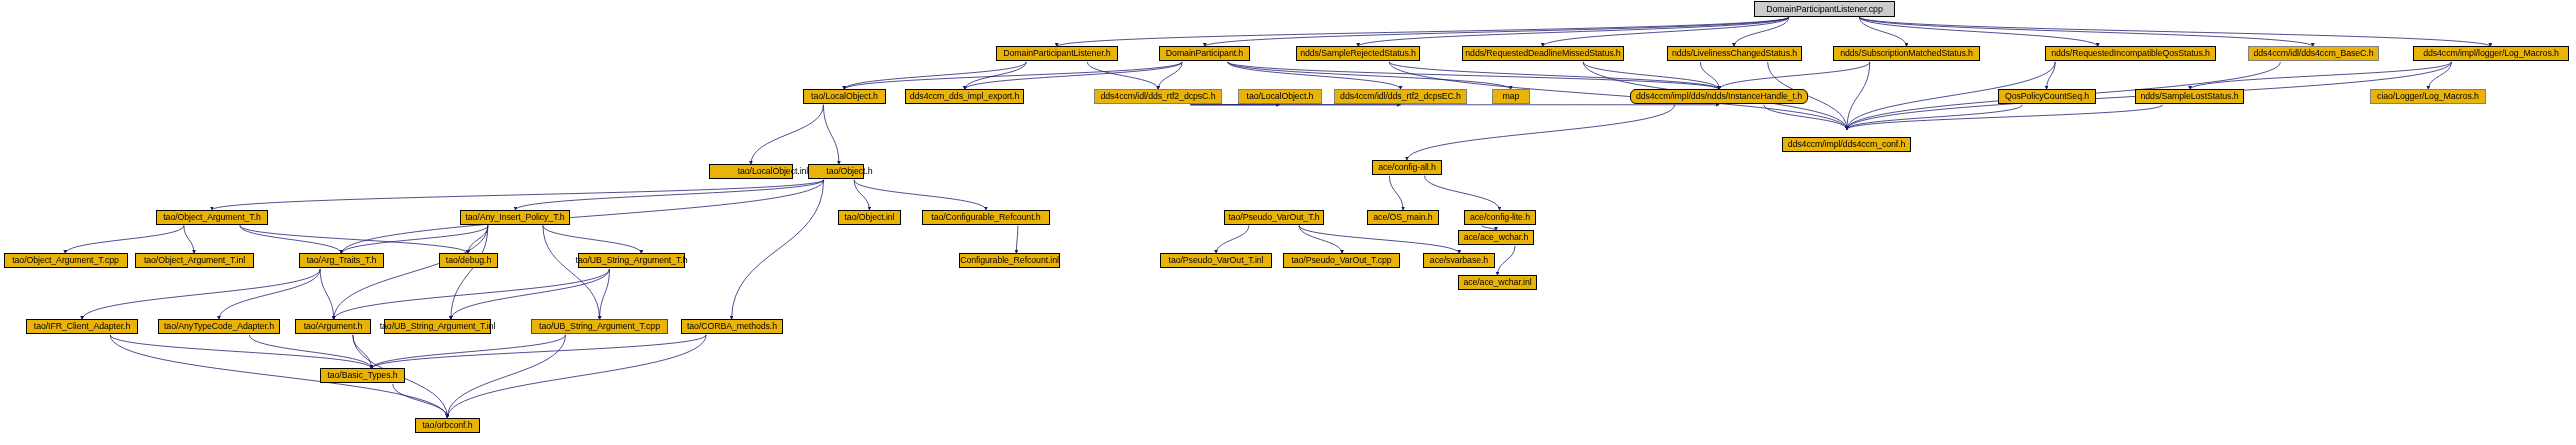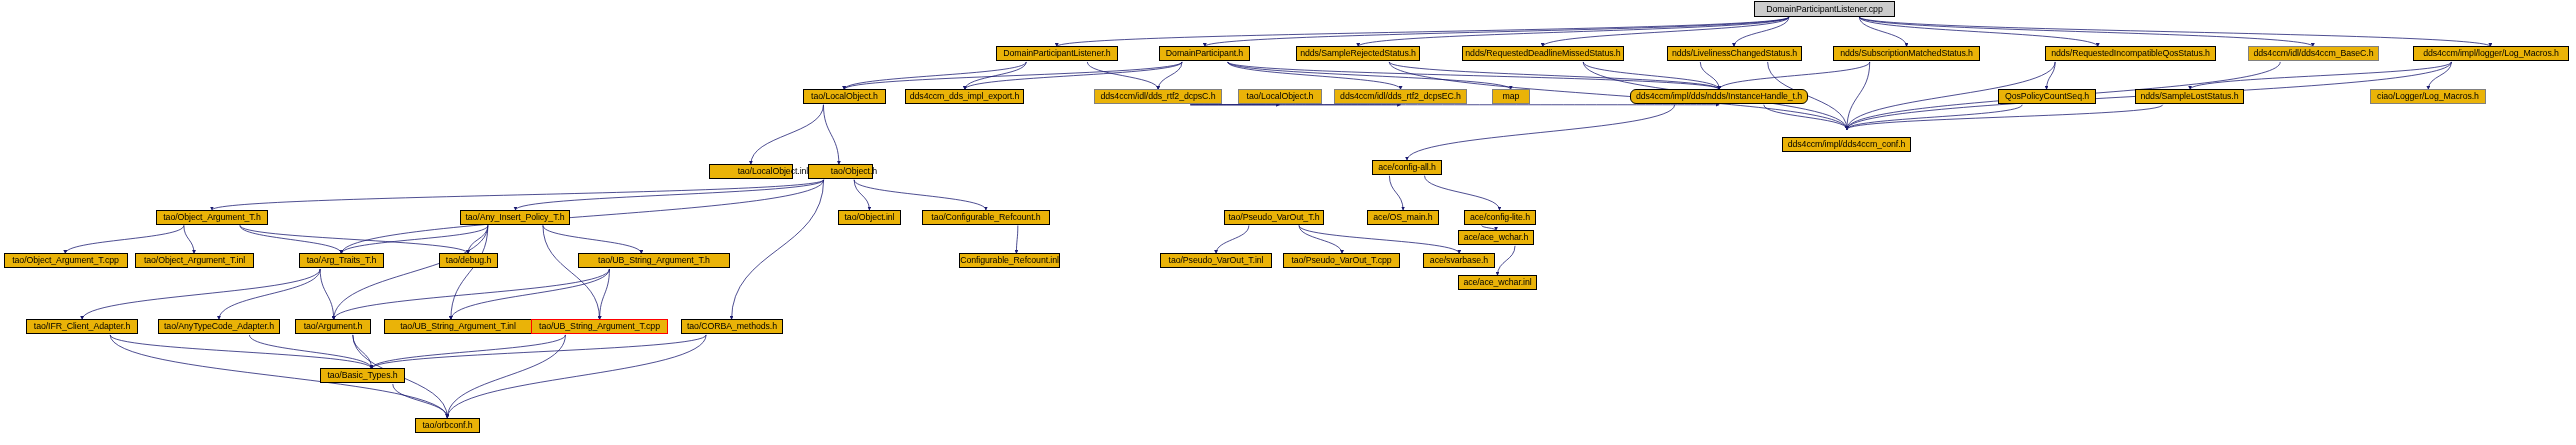--- a/index.html
+++ b/index.html
@@ -147,43 +147,43 @@
       <div class="node " style="left: 1094px; top: 89px; width: 128px;">dds4ccm/idl/dds_rtf2_dcpsC.h</div>
       <div class="node " style="left: 1238px; top: 89px; width: 84px;">tao/LocalObject.h</div>
       <div class="node " style="left: 1334px; top: 89px; width: 133px;">dds4ccm/idl/dds_rtf2_dcpsEC.h</div>
       <div class="node " style="left: 1492px; top: 89px; width: 38px;">map</div>
       <div class="node solid" style="left: 1630px; top: 89px; width: 178px; border-radius: 6px;">dds4ccm/impl/dds/ndds/InstanceHandle_t.h</div>
       <div class="node solid" style="left: 1998px; top: 89px; width: 98px;">QosPolicyCountSeq.h</div>
       <div class="node solid" style="left: 2135px; top: 89px; width: 109px;">ndds/SampleLostStatus.h</div>
       <div class="node " style="left: 2370px; top: 89px; width: 116px;">ciao/Logger/Log_Macros.h</div>
       <div class="node solid" style="left: 1782px; top: 129px; width: 129px; margin-top: 8px;">dds4ccm/impl/dds4ccm_conf.h</div>
       <div class="node solid" style="left: 709px; top: 164px; width: 84px; padding-left: 48px;">tao/LocalObject.inl</div>
-      <div class="node solid" style="left: 808px; top: 164px; width: 65px; padding-left: 31px;">tao/Object.h</div>
+      <div class="node solid" style="left: 808px; top: 164px; width: 56px; padding-left: 31px;">tao/Object.h</div>
       <div class="node solid" style="left: 1372px; top: 160px; width: 70px;">ace/config-all.h</div>
       <div class="node solid" style="left: 156px; top: 210px; width: 112px;">tao/Object_Argument_T.h</div>
       <div class="node solid" style="left: 460px; top: 210px; width: 110px;">tao/Any_Insert_Policy_T.h</div>
       <div class="node solid" style="left: 838px; top: 210px; width: 63px;">tao/Object.inl</div>
       <div class="node solid" style="left: 922px; top: 210px; width: 128px;">tao/Configurable_Refcount.h</div>
       <div class="node solid" style="left: 1224px; top: 210px; width: 100px;">tao/Pseudo_VarOut_T.h</div>
       <div class="node solid" style="left: 1367px; top: 210px; width: 72px;">ace/OS_main.h</div>
       <div class="node solid" style="left: 1464px; top: 210px; width: 72px;">ace/config-lite.h</div>
       <div class="node solid" style="left: 3.5px; top: 253px; width: 124px;">tao/Object_Argument_T.cpp</div>
       <div class="node solid" style="left: 135px; top: 253px; width: 119px;">tao/Object_Argument_T.inl</div>
       <div class="node solid" style="left: 299px; top: 253px; width: 85px;">tao/Arg_Traits_T.h</div>
       <div class="node solid" style="left: 439px; top: 253px; width: 59px;">tao/debug.h</div>
-      <div class="node solid" style="left: 578px; top: 253px; width: 152px;">tao/UB_String_Argument_T.h</div>
+      <div class="node solid" style="left: 578px; top: 253px; width: 107px;">tao/UB_String_Argument_T.h</div>
       <div class="node solid" style="left: 959px; top: 253px; width: 101px;">Configurable_Refcount.inl</div>
       <div class="node solid" style="left: 1160px; top: 253px; width: 112px;">tao/Pseudo_VarOut_T.inl</div>
       <div class="node solid" style="left: 1283px; top: 253px; width: 117px;">tao/Pseudo_VarOut_T.cpp</div>
       <div class="node solid" style="left: 1423px; top: 253px; width: 72px;">ace/svarbase.h</div>
       <div class="node solid" style="left: 1458px; top: 230px; width: 76px;">ace/ace_wchar.h</div>
       <div class="node solid" style="left: 26px; top: 319px; width: 112px;">tao/IFR_Client_Adapter.h</div>
       <div class="node solid" style="left: 158px; top: 319px; width: 122px;">tao/AnyTypeCode_Adapter.h</div>
       <div class="node solid" style="left: 295px; top: 319px; width: 76px;">tao/Argument.h</div>
-      <div class="node solid" style="left: 384px; top: 319px; width: 148px;">tao/UB_String_Argument_T.inl</div>
+      <div class="node solid" style="left: 384px; top: 319px; width: 107px;">tao/UB_String_Argument_T.inl</div>
       <div class="node solid current" style="left: 531px; top: 319px; width: 137px;">tao/UB_String_Argument_T.cpp</div>
       <div class="node solid" style="left: 681px; top: 319px; width: 102px;">tao/CORBA_methods.h</div>
       <div class="node solid" style="left: 1458px; top: 275px; width: 79px;">ace/ace_wchar.inl</div>
       <div class="node solid" style="left: 320px; top: 368px; width: 85px;">tao/Basic_Types.h</div>
       <div class="node solid" style="left: 415px; top: 418px; width: 65px;">tao/orbconf.h</div>
     </div>
 </div>
 
 
 </body></html>

